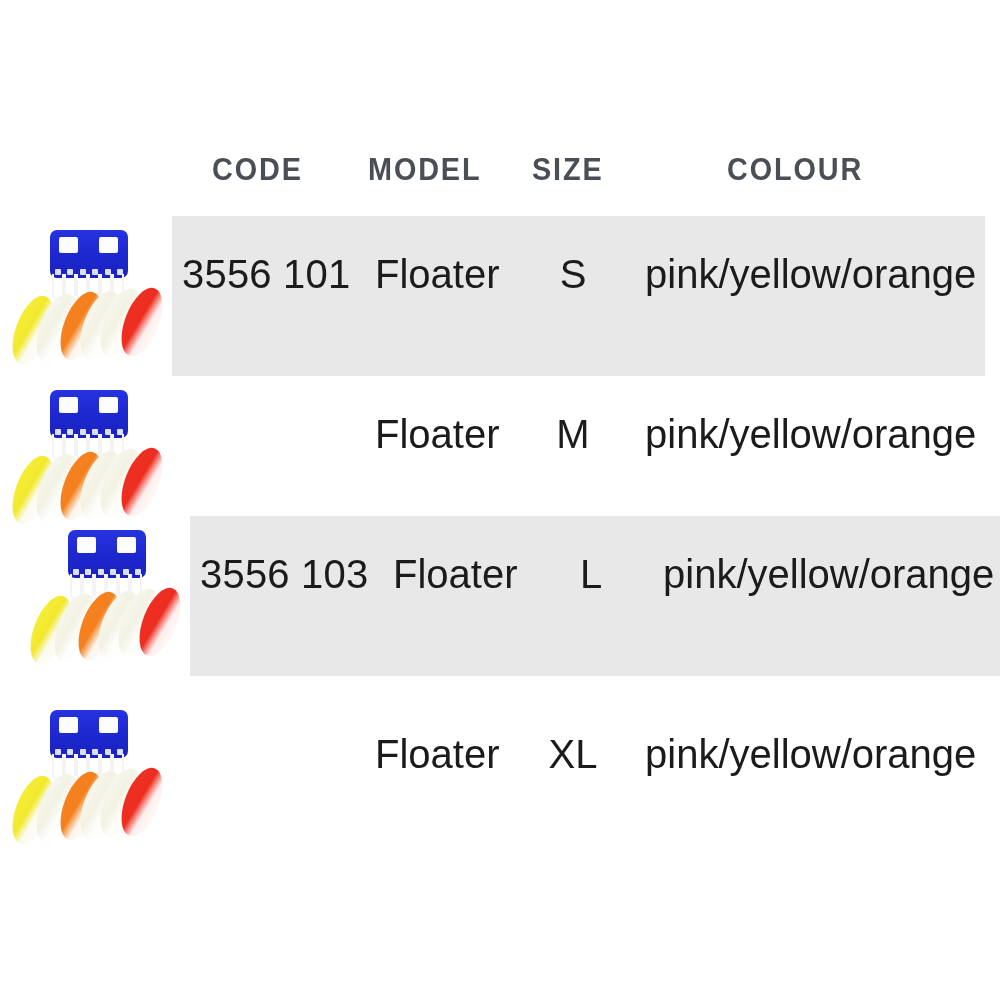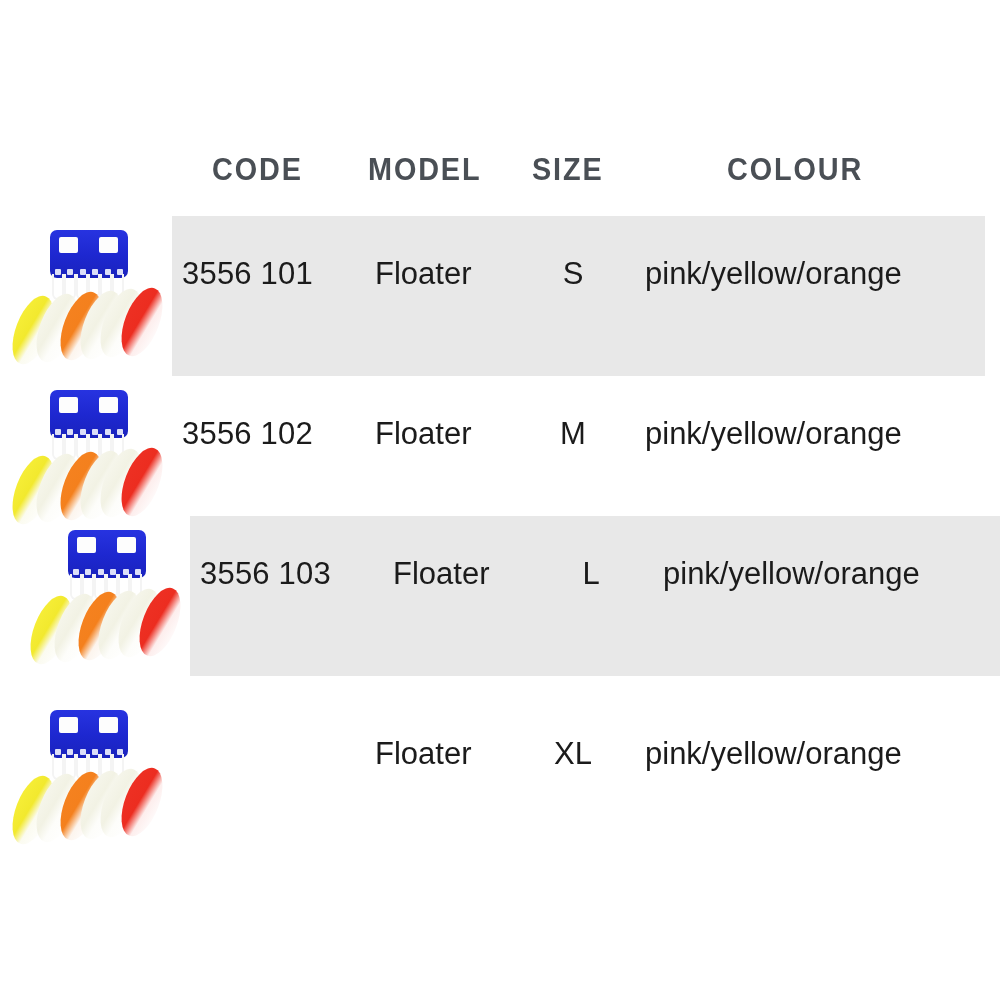--- a/index.html
+++ b/index.html
@@ -67,21 +67,21 @@
 
   .row-1 { top: 216px; }
   .row-2 { top: 376px; }
   .row-3 { top: 516px; margin-left: 18px; }
   .row-4 { top: 696px; }
 
   .cell {
     position: absolute;
     top: 40px;
     font-family: "Liberation Sans", sans-serif;
-    font-size: 31px;
+    font-size: 40px;
     font-weight: 400;
     color: #1b1b1b;
     white-space: nowrap;
     line-height: 36px;
   }
   .cell-code   { left: 182px; letter-spacing: 0.2px; }
   .cell-model  { left: 375px; }
   .cell-size   { left: 530px; width: 86px; text-align: center; }
   .cell-colour { left: 645px; }
 
@@ -251,21 +251,20 @@
       </div>
       <div class="floats">
         <div class="float f-yellow" style="left:8px;  top:8px;"></div>
         <div class="float f-white" style="left:32px; top:6px;"></div>
         <div class="float f-orange" style="left:56px; top:4px;"></div>
         <div class="float f-white" style="left:76px; top:3px;"></div>
         <div class="float f-white" style="left:96px; top:1px;"></div>
         <div class="float f-red" style="left:117px;top:0px;"></div>
       </div>
     </div>
-    <div class="cell cell-code">3556 102</div>
     <div class="cell cell-model">Floater</div>
     <div class="cell cell-size">M</div>
     <div class="cell cell-colour">pink/yellow/orange</div>
   </div>
 
   <div class="row row-3 shaded">
     <div class="row-band"></div>
     <div class="thumb">
       <div class="card">
         <div class="card-win w1"></div>

